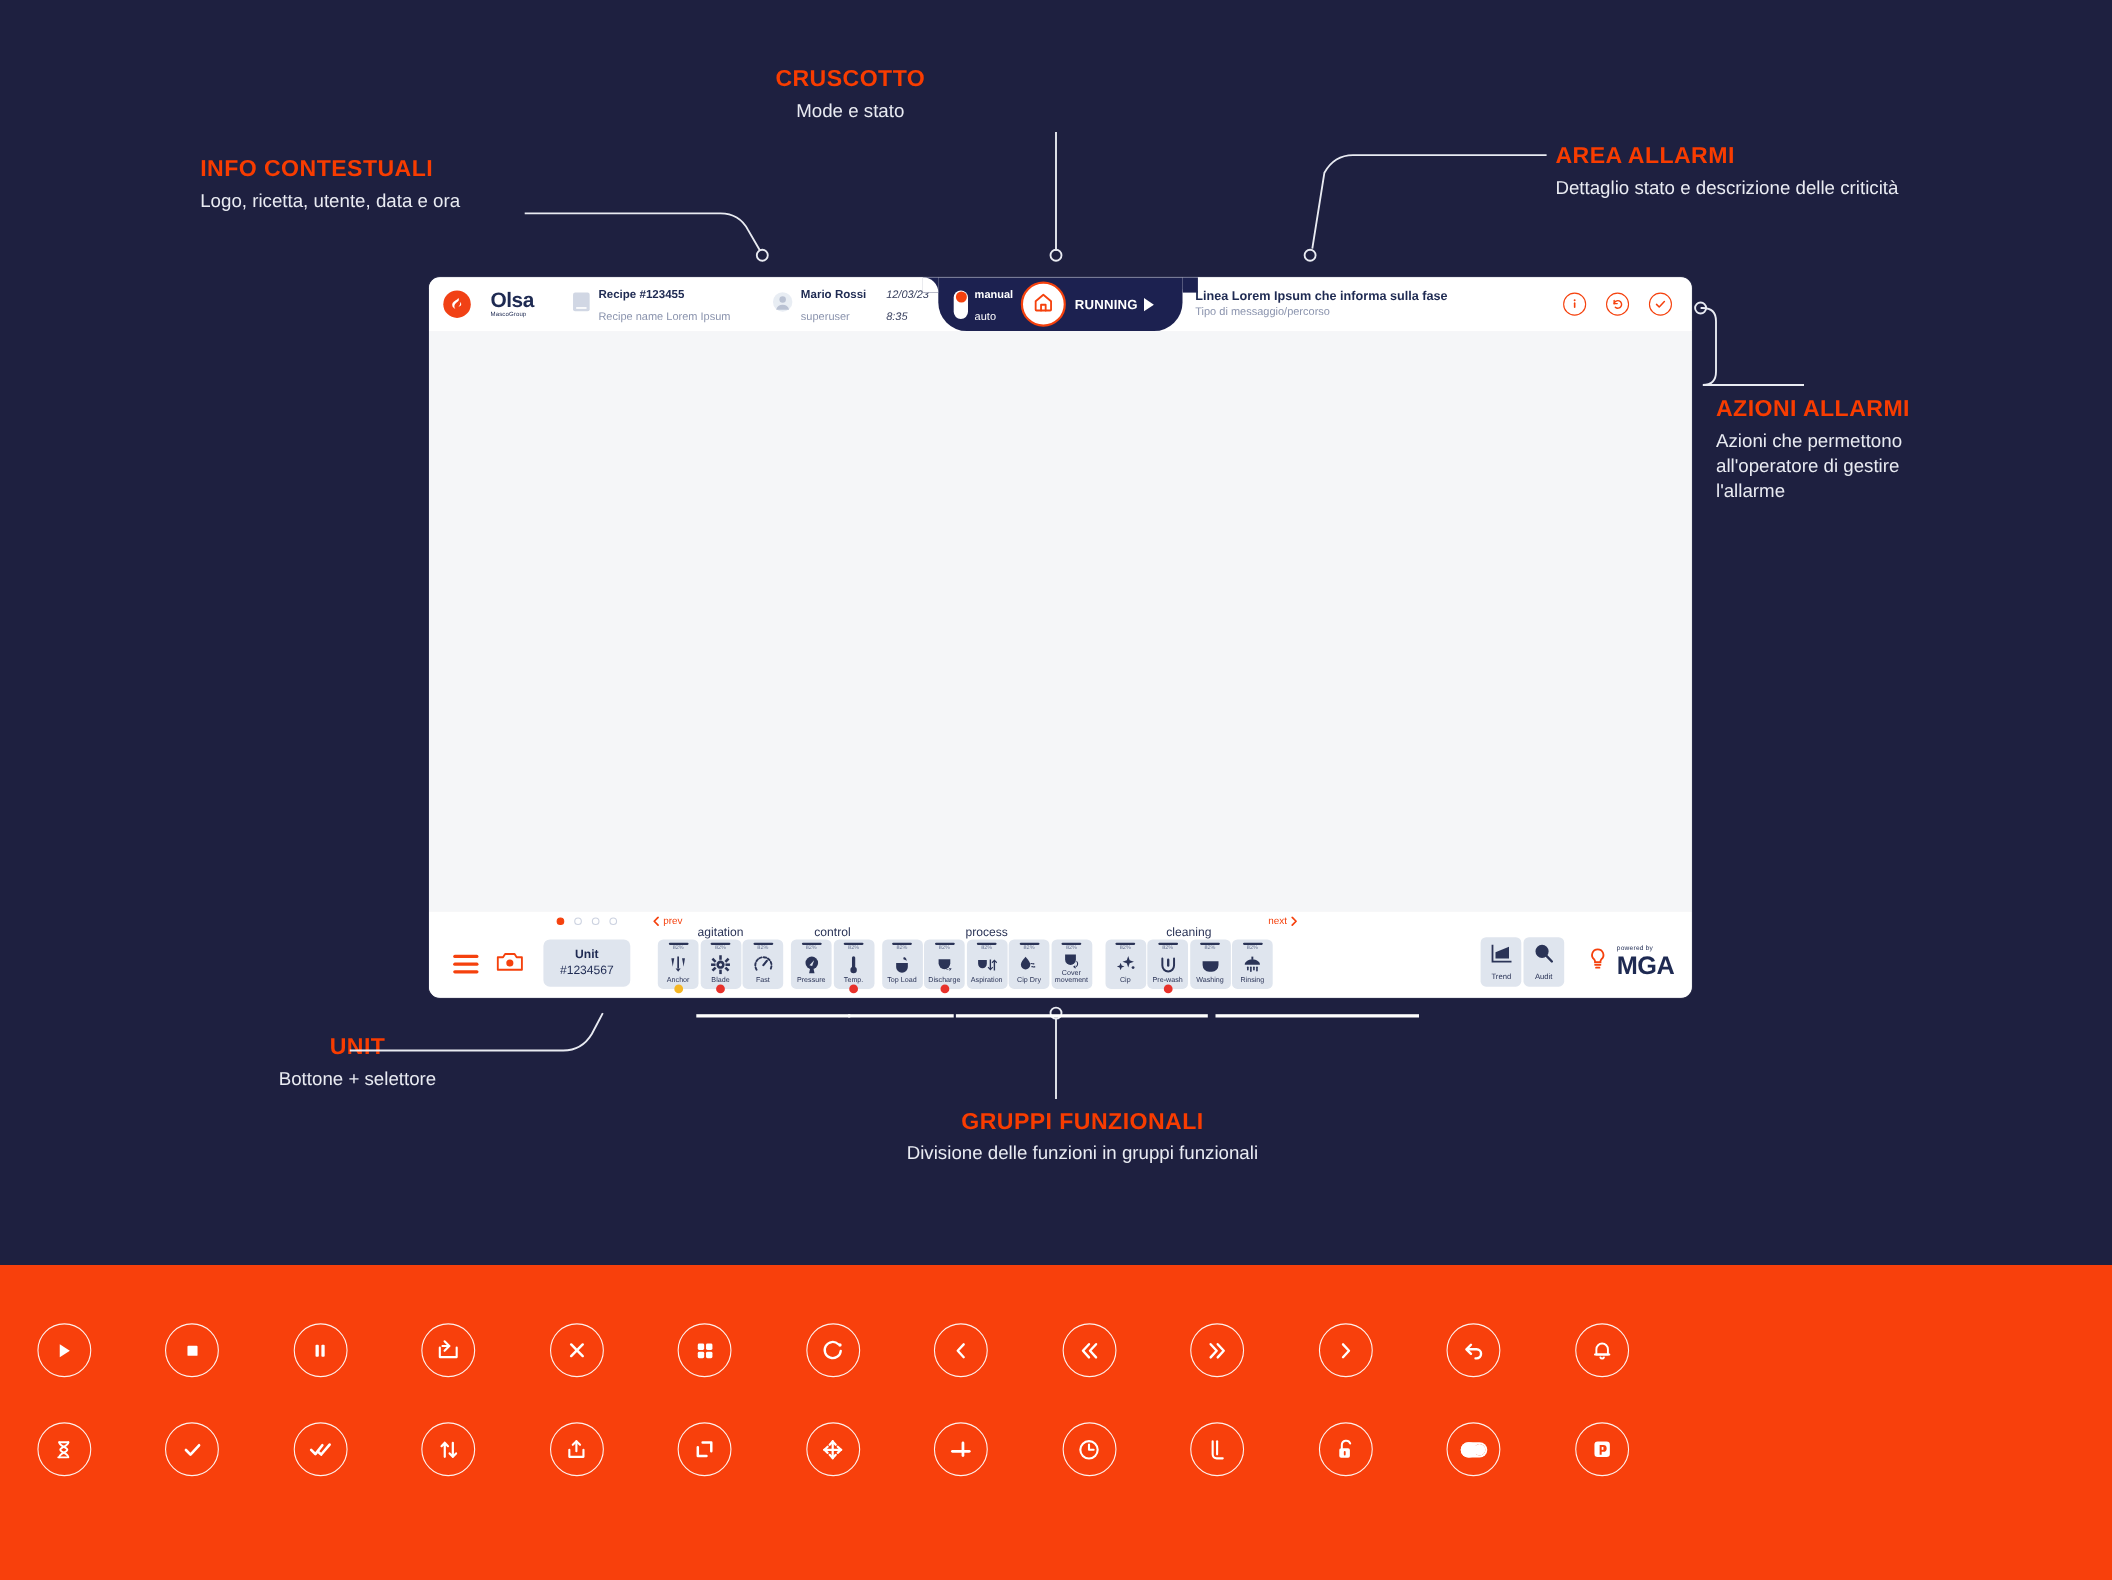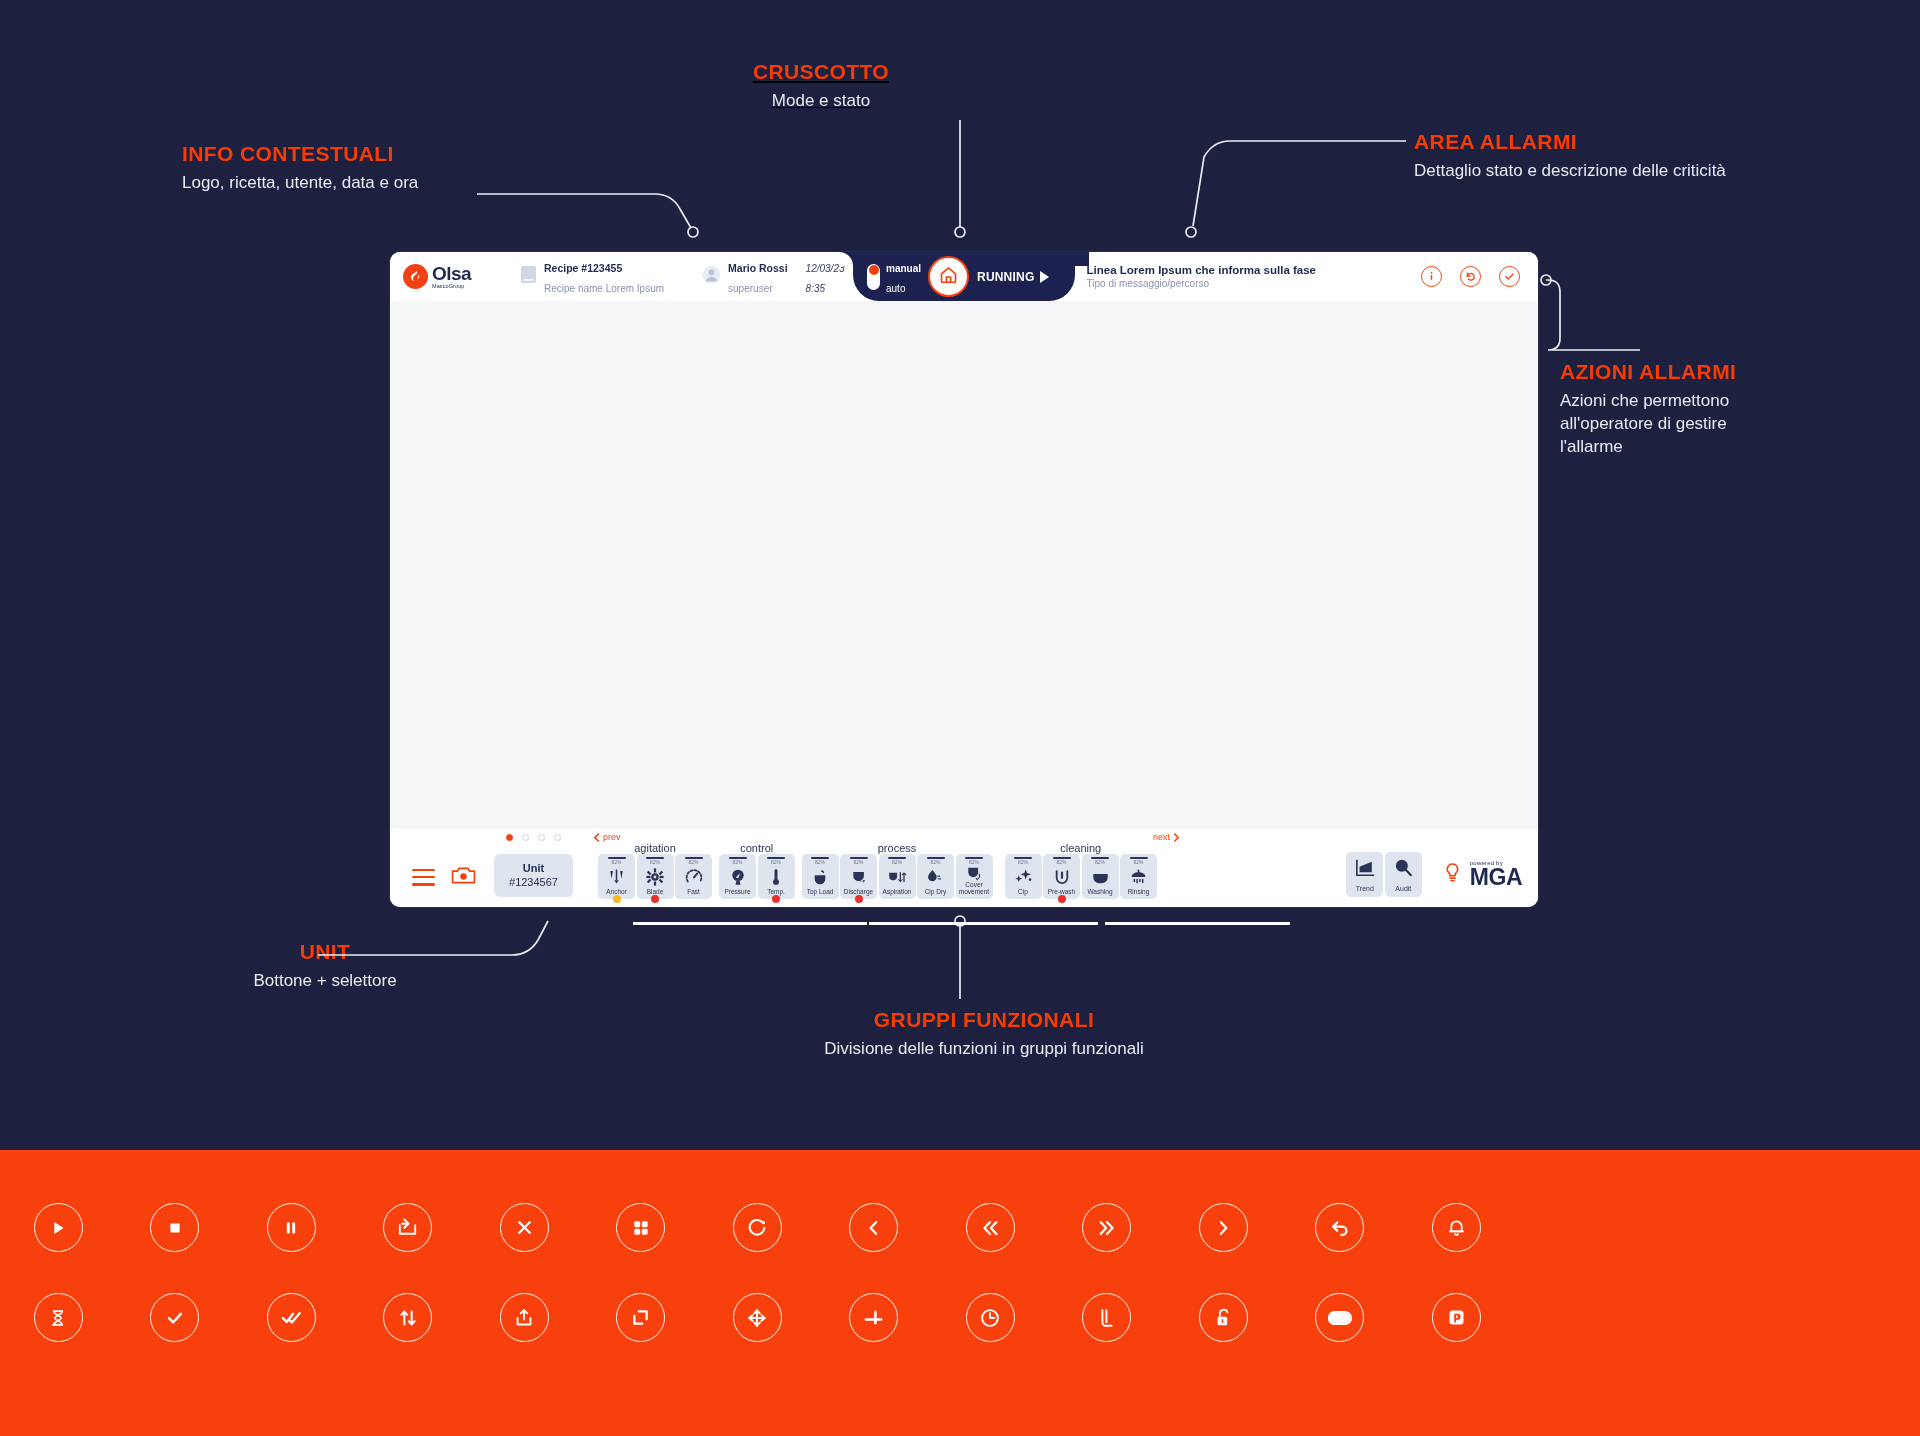--- a/index.html
+++ b/index.html
@@ -37,21 +37,21 @@
   #appbar {
     position: relative; height: 49px; width: 100%;
     background: #ffffff; display: flex; align-items: center;
   }
   .logo-wrap { display: flex; align-items: center; margin-left: 13px; width: 93px; }
   .logo-mark {
     width: 25px; height: 25px; border-radius: 50%;
     background: #f14115; display: flex; align-items: center; justify-content: center;
     flex: 0 0 auto;
   }
-  .logo-text { margin-left: 4px; line-height: 1; }
+  .logo-text { margin-left: 18px; line-height: 1; }
   .logo-text .lt-main {
     font-size: 19px; font-weight: bold; color: #1e2a52; letter-spacing: -.5px;
   }
   .logo-text .lt-sub { font-size: 5.5px; color: #1e2a52; letter-spacing: .1px; display:block; margin-top:1px;}
 
   .hdr-block { display: flex; align-items: center; }
   .hdr-icon { flex: 0 0 auto; margin-right: 7px; opacity: .85; }
   .hdr-lines { line-height: 1.25; }
   .hdr-lines .l1 { font-size: 10.5px; font-weight: bold; color: #1e2a52; white-space: nowrap; }
   .hdr-lines .l2 { font-size: 10px; color: #8a93ad; white-space: nowrap; }
@@ -222,21 +222,21 @@
 </head>
 <body>
 
 <div id="root">
 
   <div class="callout" style="left:182px; top:142px;">
     <div class="c-title">INFO CONTESTUALI</div>
     <div class="c-sub">Logo, ricetta, utente, data e ora</div>
   </div>
 
-  <div class="callout center" style="left:676px; top:60px; width:290px;text-decoration:underline;">
+  <div class="callout center" style="left:628px; top:60px; width:290px;">
     <div class="c-title">CRUSCOTTO</div>
     <div class="c-sub">Mode e stato</div>
   </div>
 
   <div class="callout" style="left:1414px; top:130px;">
     <div class="c-title">AREA ALLARMI</div>
     <div class="c-sub">Dettaglio stato e descrizione delle criticità</div>
   </div>
 
   <div class="callout" style="left:1560px; top:360px; width:215px;">

